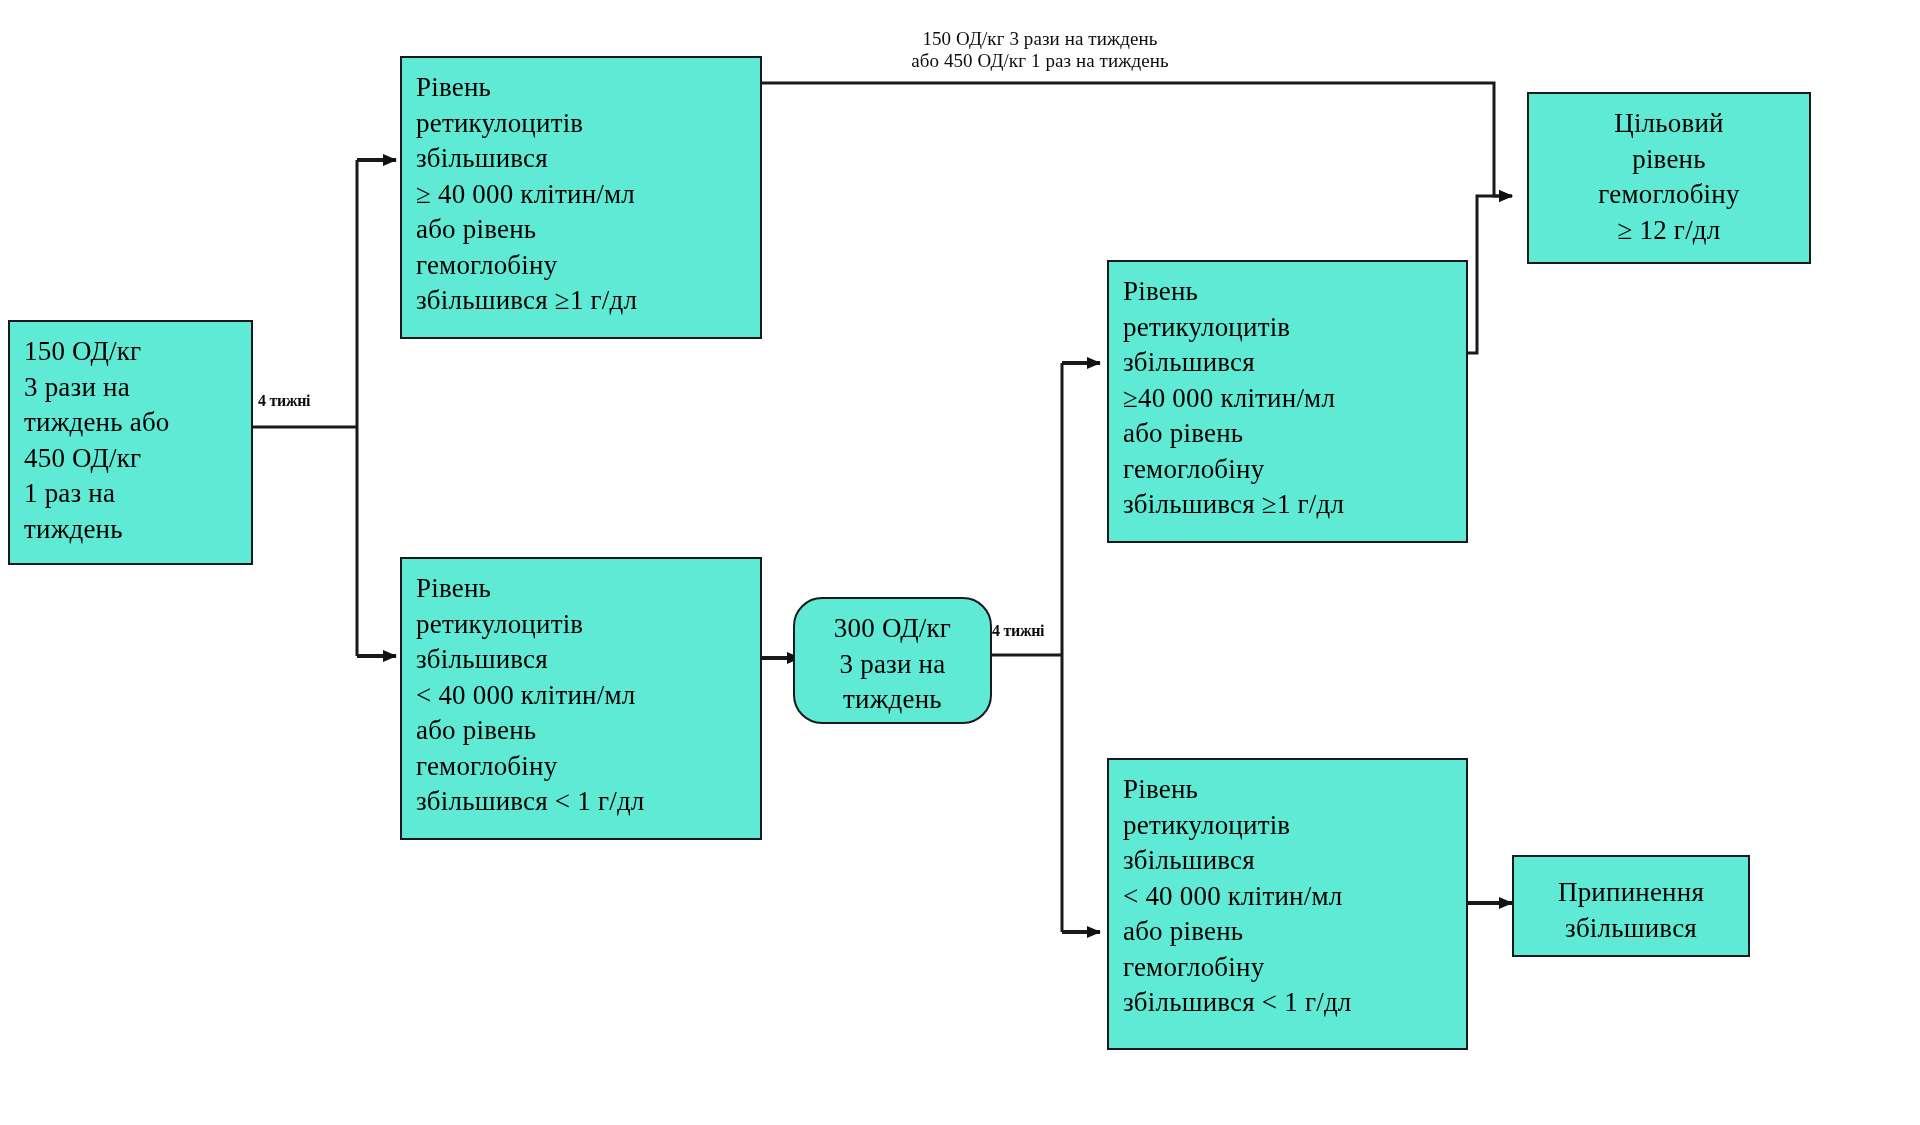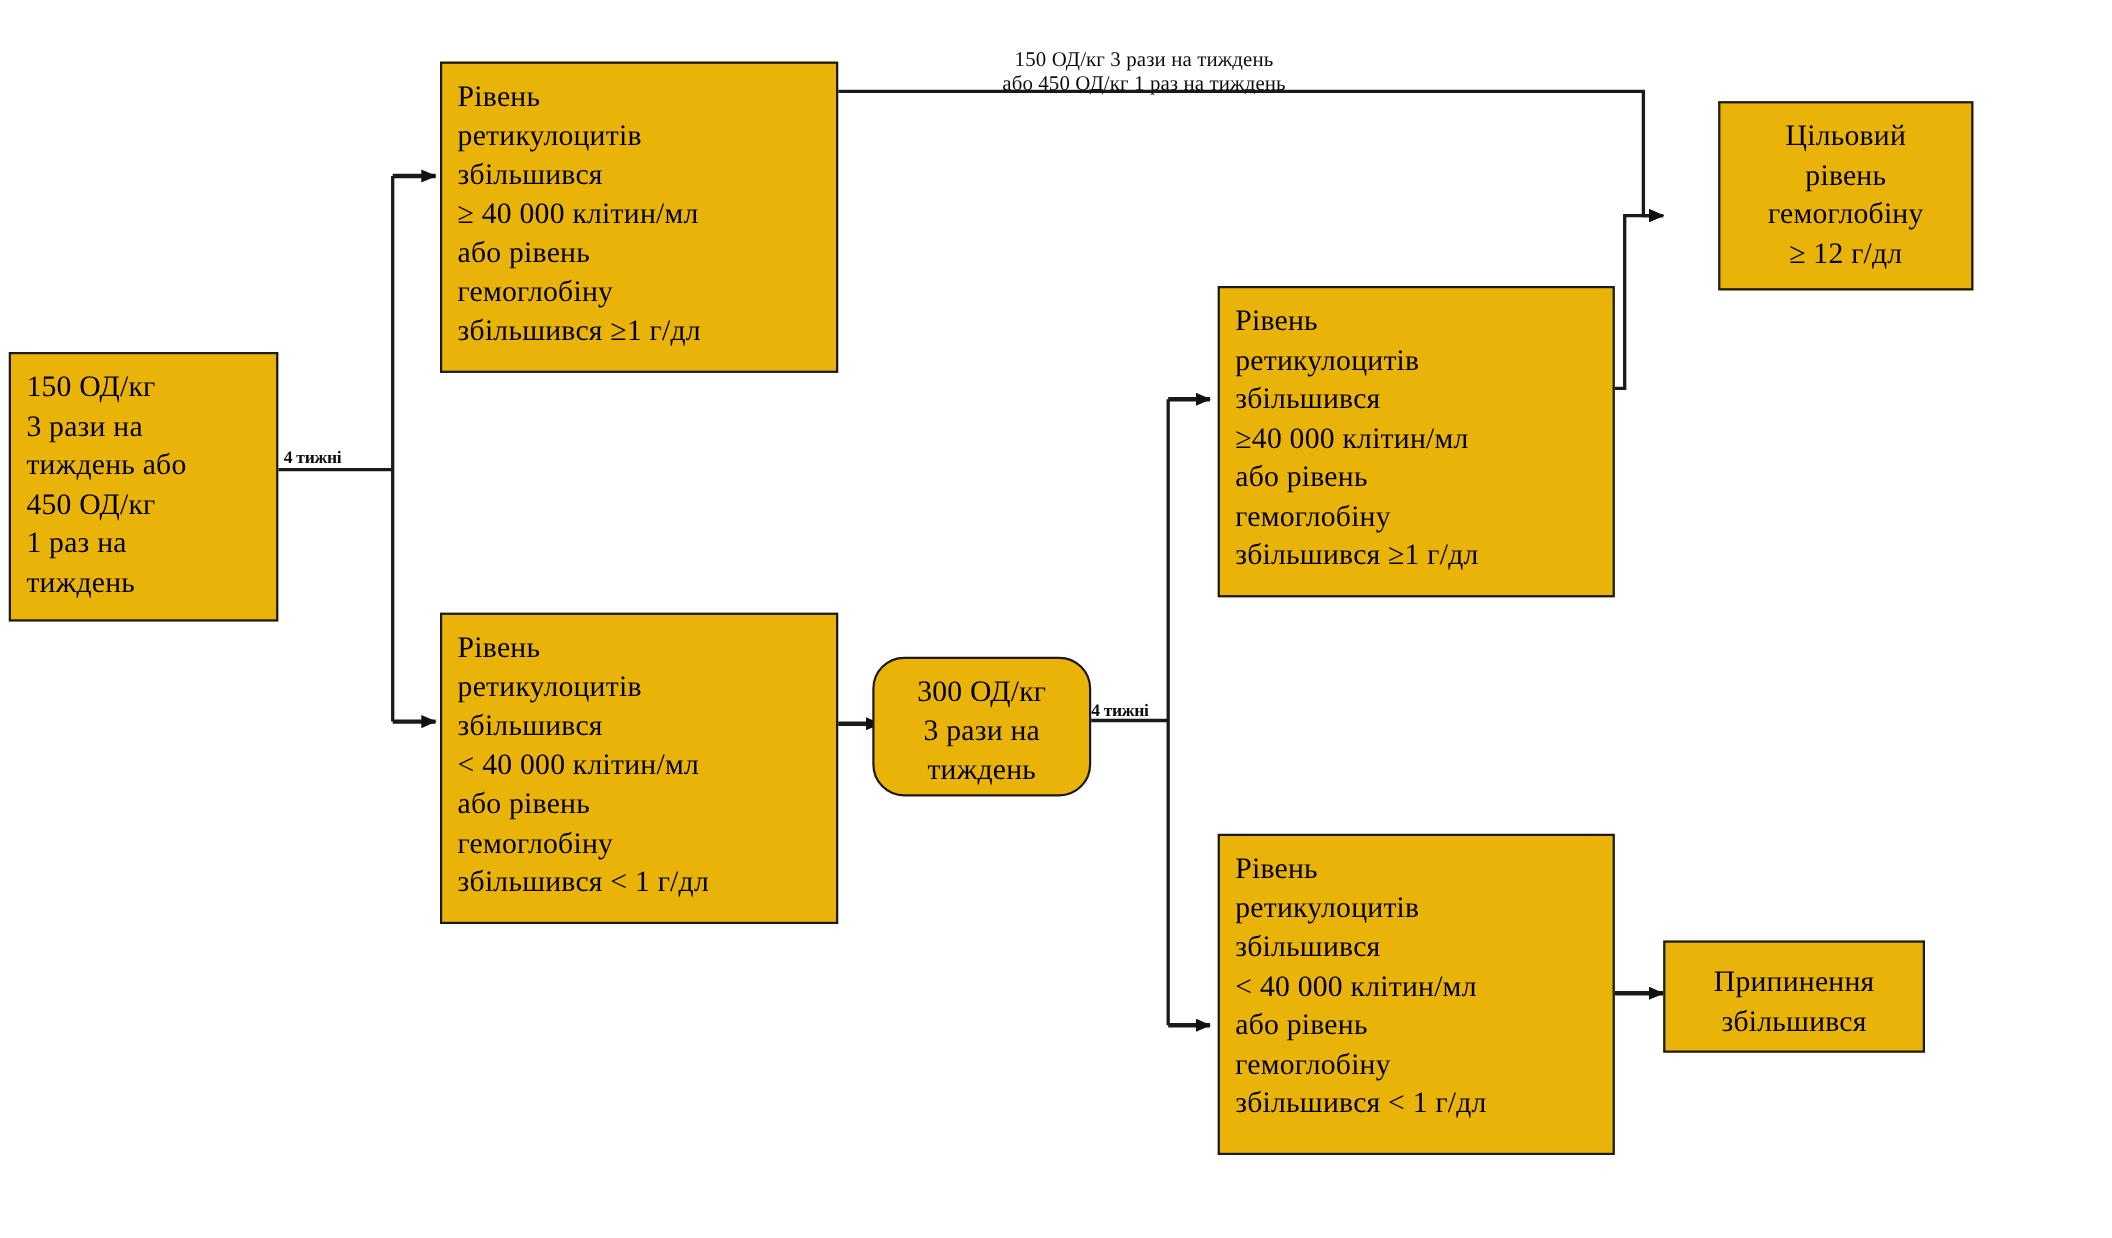--- a/index.html
+++ b/index.html
@@ -13,21 +13,21 @@
     height: 1125px;
     background: #ffffff;
     font-family: "Liberation Serif", "DejaVu Serif", serif;
     color: #000000;
     overflow: hidden;
   }
   .node {
     position: absolute;
     box-sizing: border-box;
     border: 2px solid #1a1a1a;
-    background: #eab308;
+    background: #5eead4;
     z-index: 3;
   }
   .node .node-text {
     position: absolute;
     left: 14px;
     right: 8px;
     top: 12px;
     font-size: 27px;
     line-height: 35.5px;
     white-space: pre-line;
@@ -40,21 +40,20 @@
   }
   .edge-label {
     position: absolute;
     font-size: 19px;
     line-height: 22px;
     white-space: pre-line;
     text-align: center;
     color: #0d0d0d;
     z-index: 4;
     letter-spacing: 0.1px;
-    margin-top: 16px;
   }
   .edge-label.small {
     font-size: 16px;
     font-weight: bold;
     letter-spacing: -0.3px;
   }
   svg.wires {
     position: absolute;
     left: 0;
     top: 0;
@@ -156,21 +155,21 @@
   <div class="node" style="left:1107px; top:758px; width:361px; height:292px;">
     <div class="node-text">Рівень
 ретикулоцитів
 збільшився
 &lt; 40 000 клітин/мл
 або рівень
 гемоглобіну
 збільшився &lt; 1 г/дл</div>
   </div>
 
-  <div class="node center" style="left:1527px; top:92px; width:232px; height:172px;margin-left:35px;">
+  <div class="node center" style="left:1527px; top:92px; width:284px; height:172px;">
     <div class="node-text">Цільовий
 рівень
 гемоглобіну
 ≥ 12 г/дл</div>
   </div>
 
   <div class="node center" style="left:1512px; top:855px; width:238px; height:102px;">
     <div class="node-text" style="top:18px;">Припинення
 збільшився</div>
   </div>

